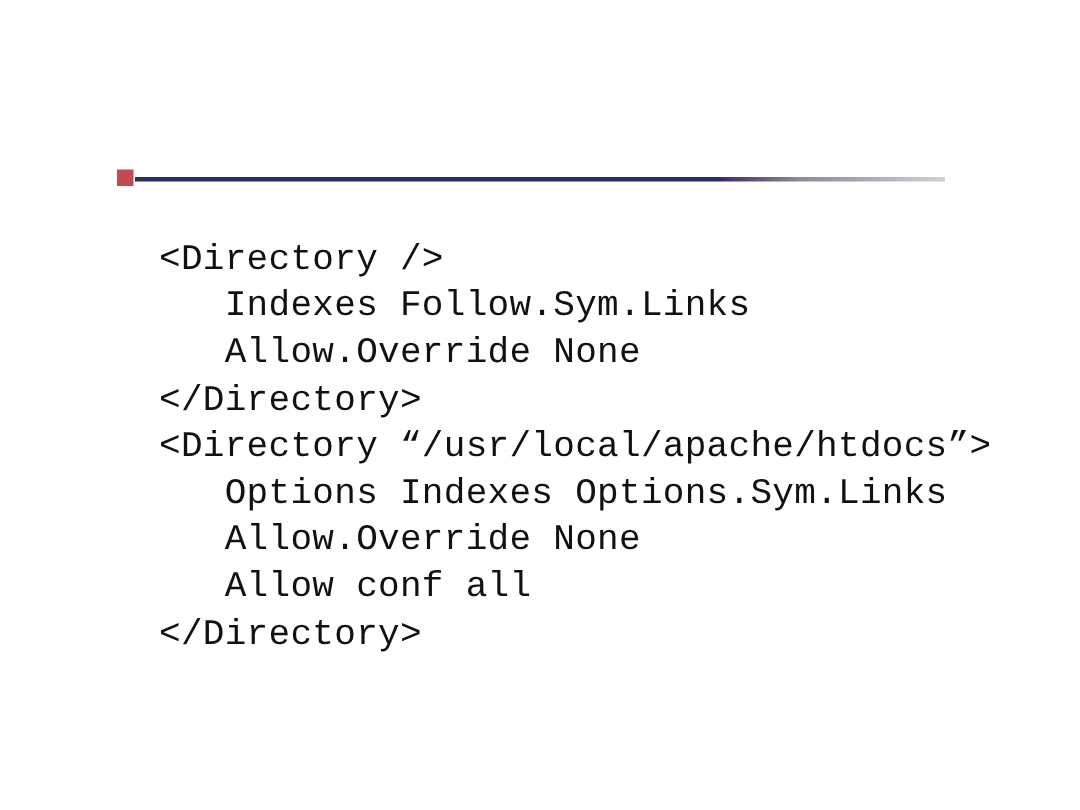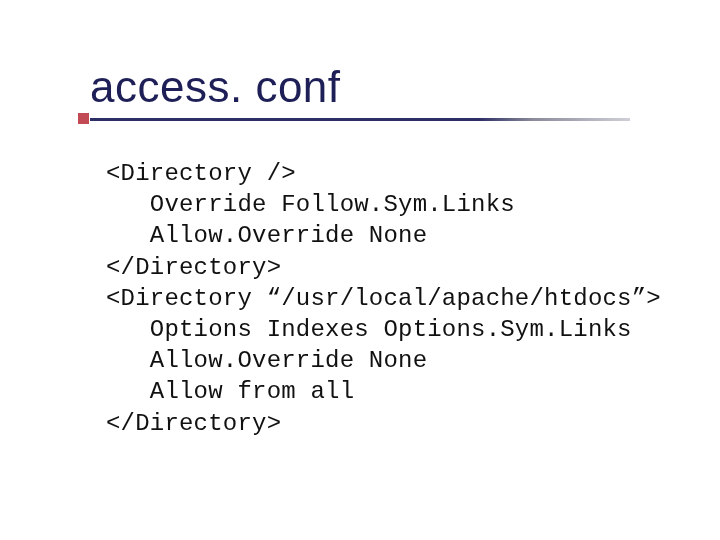--- a/index.html
+++ b/index.html
@@ -59,29 +59,26 @@
     color: #111111;
     white-space: pre;
     letter-spacing: 0.2px;
   }
 </style>
 </head>
 <body>
 
 <div class="slide">
 
-  <div class="title-wrap">
-    <span class="title-text">access. conf</span>
-  </div>
   <div class="accent-square"></div>
   <div class="underline"></div>
 
   <div class="code-block"><span>&lt;Directory /&gt;</span>
-<span>   Override Follow.Sym.Links</span>
+<span>   Indexes Follow.Sym.Links</span>
 <span>   Allow.Override None</span>
 <span>&lt;/Directory&gt;</span>
 <span>&lt;Directory “/usr/local/apache/htdocs”&gt;</span>
 <span>   Options Indexes Options.Sym.Links</span>
 <span>   Allow.Override None</span>
-<span>   Allow from all</span>
+<span>   Allow conf all</span>
 <span>&lt;/Directory&gt;</span></div>
 
 </div>
 
 </body></html>

